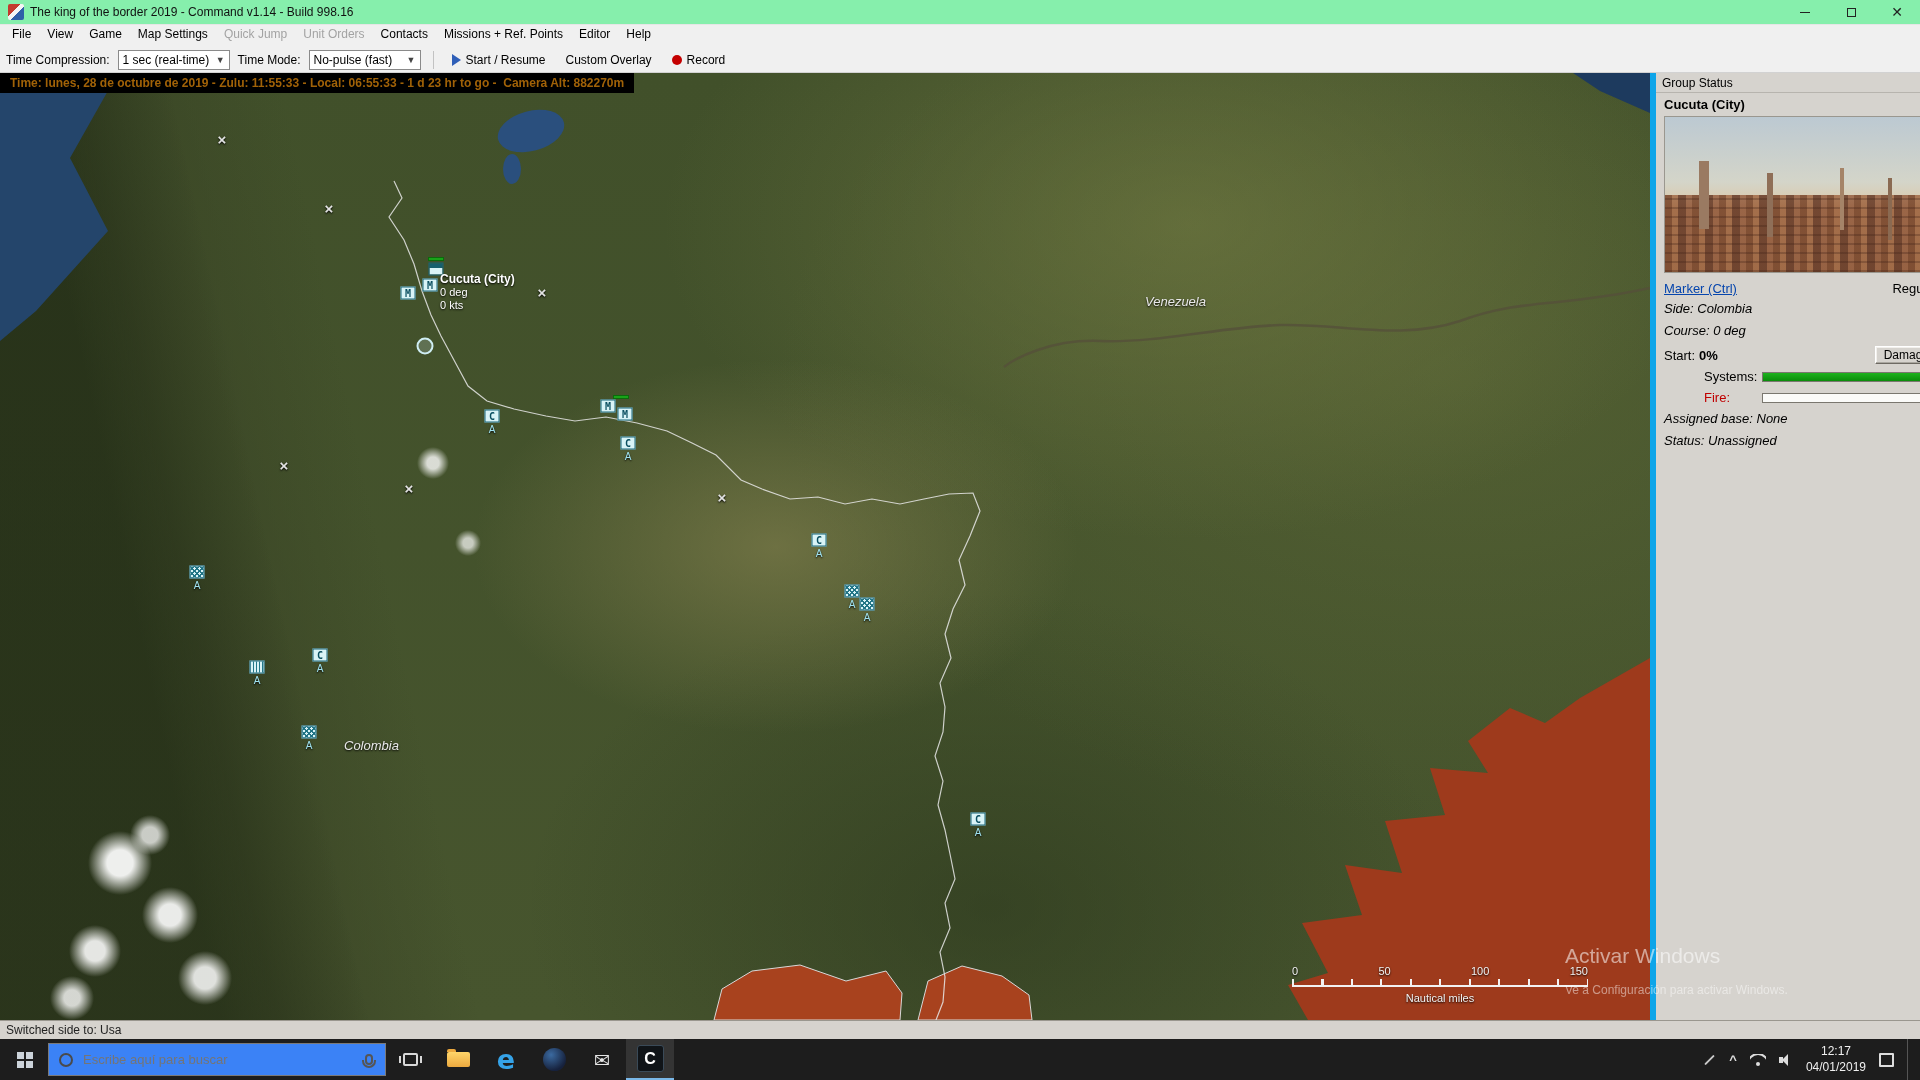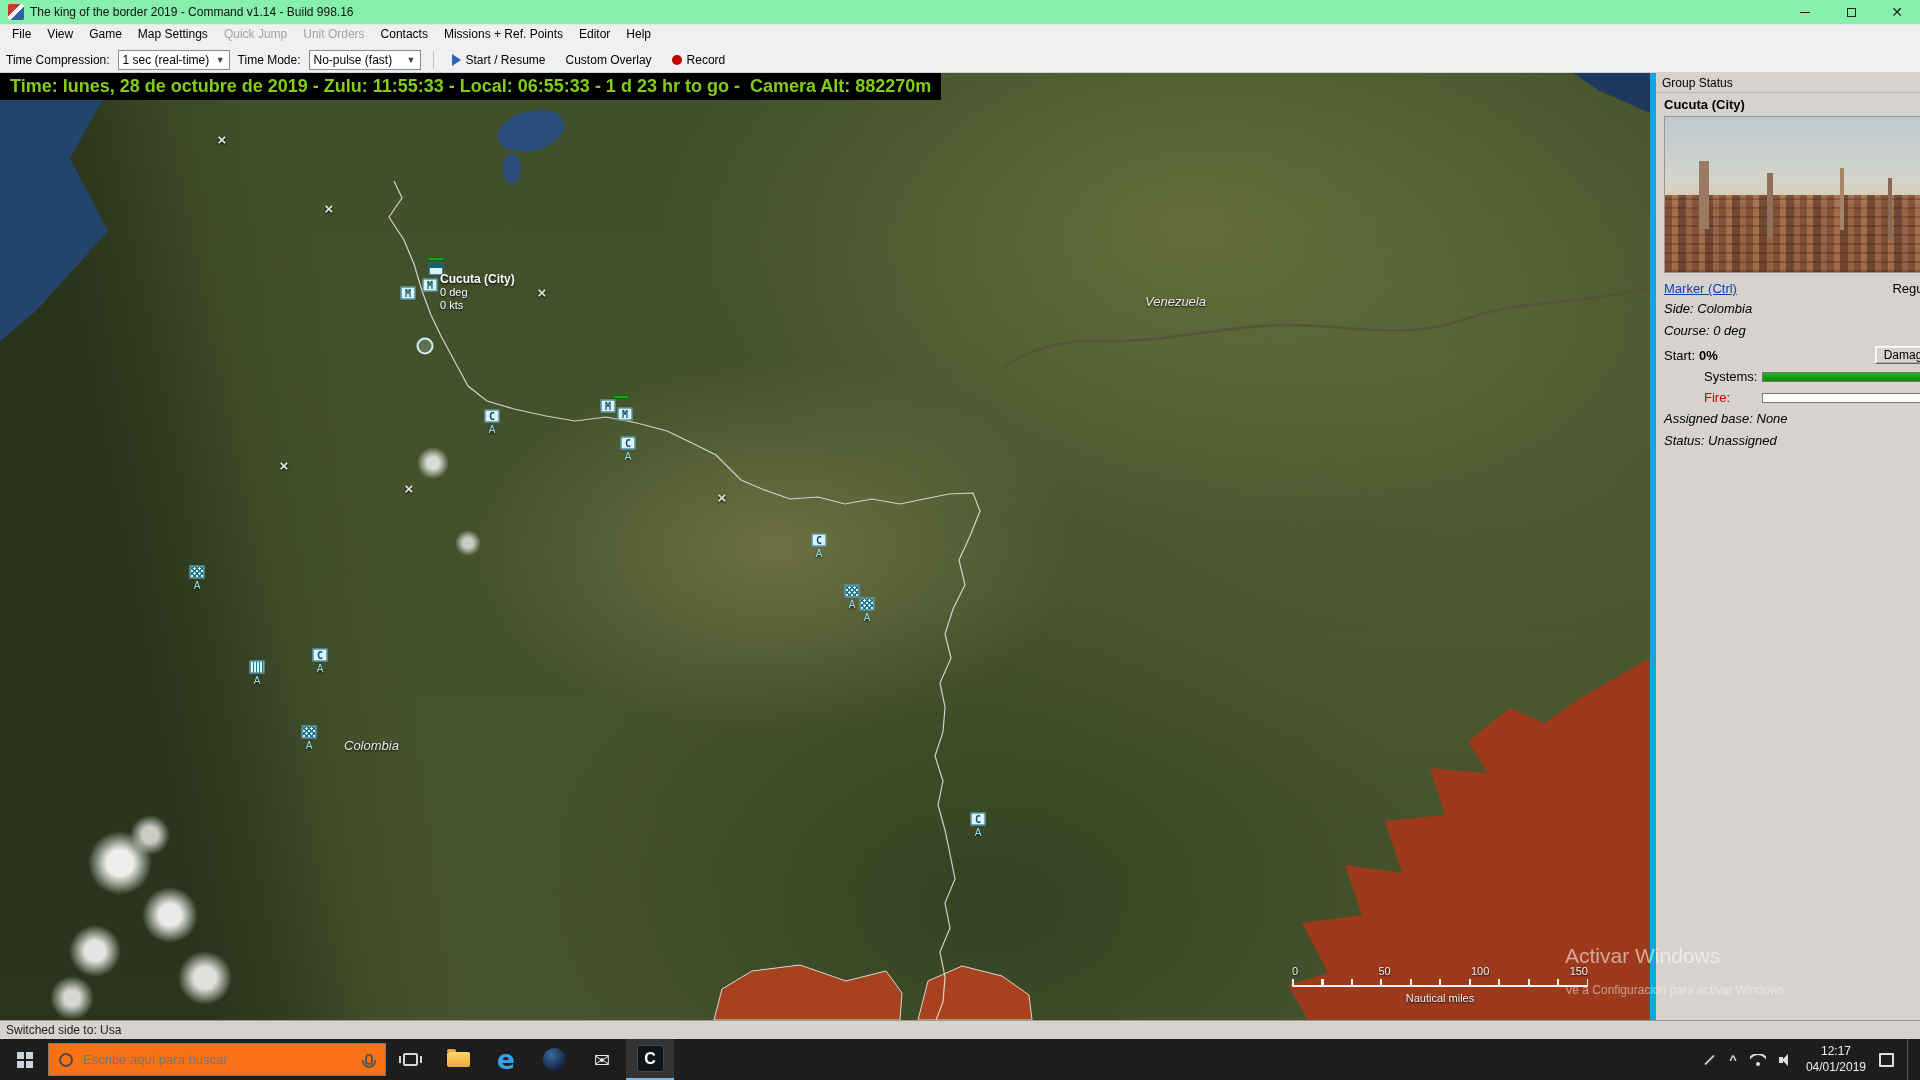--- a/index.html
+++ b/index.html
@@ -49,22 +49,22 @@
       radial-gradient(circle at 433px 390px, rgba(255,255,255,.8) 0 6px, rgba(255,255,255,0) 16px),
       radial-gradient(circle at 468px 470px, rgba(255,255,255,.7) 0 5px, rgba(255,255,255,0) 13px),
       radial-gradient(420px 260px at 47% 50%, rgba(150,142,88,.5), rgba(0,0,0,0) 72%),
       radial-gradient(700px 420px at 72% 16%, rgba(125,132,72,.5), rgba(0,0,0,0) 75%),
       radial-gradient(900px 600px at 88% 32%, rgba(103,113,60,.42), rgba(0,0,0,0) 75%),
       radial-gradient(620px 420px at 60% 88%, rgba(38,50,26,.5), rgba(0,0,0,0) 75%),
       linear-gradient(78deg, rgba(22,30,14,.58) 0 12%, rgba(22,30,14,0) 20%),
       linear-gradient(78deg, rgba(0,0,0,0) 12%, rgba(56,66,36,.5) 15% 19%, rgba(0,0,0,0) 26%),
       linear-gradient(#41502a,#47552e);}
   .map-svg{position:absolute;inset:0;z-index:2;}
-  .timebar{position:absolute;top:0;left:0;z-index:8;background:#000;color:#84cc16;
-    font-weight:bold;font-size:18px;padding:3px 10px;white-space:pre;}
+  .timebar{position:absolute;top:0;left:0;z-index:8;background:#000;color:#a16207;
+    font-weight:bold;font-size:12px;padding:3px 10px;white-space:pre;}
   .region-label{position:absolute;z-index:3;color:#e9e9e9;font-style:italic;font-size:13px;
     text-shadow:0 1px 2px #000;}
   .unit{position:absolute;transform:translate(-50%,-50%);display:flex;flex-direction:column;
     align-items:center;z-index:4;}
   .uglyph{min-width:15px;height:13px;background:#d9f3f7;border:1px solid #19677a;color:#0b4f61;
     font:bold 10px/11px "DejaVu Sans Mono",monospace;text-align:center;padding:0 1px;}
   .unit.hatch .uglyph{background:
       repeating-linear-gradient(45deg,rgba(26,112,130,.95) 0 1px,rgba(0,0,0,0) 1px 3.5px),
       repeating-linear-gradient(-45deg,rgba(26,112,130,.95) 0 1px,rgba(0,0,0,0) 1px 3.5px),#d9f3f7;}
   .unit.grid .uglyph{background:repeating-linear-gradient(90deg,rgba(26,112,130,.95) 0 1px,rgba(0,0,0,0) 1px 3px),#d9f3f7;}
@@ -125,21 +125,21 @@
     color:rgba(255,255,255,.55);}
   .watermark .w1{font-size:21px;}
   .watermark .w2{font-size:12px;color:rgba(255,255,255,.48);margin-top:15px;}
 
   
   .taskbar{position:absolute;top:1039px;left:0;right:0;height:41px;background:#1d1d1d;
     display:flex;align-items:center;z-index:50;color:#e8e8e8;}
   .tb-slot{width:48px;height:100%;display:flex;align-items:center;justify-content:center;}
   .win-glyph{width:7px;height:7px;background:#ccd3da;box-shadow:9px 0 #ccd3da,0 9px #ccd3da,9px 9px #ccd3da;
     margin:-8px 8px 0 0;}
-  .searchbox{width:338px;height:33px;background:#f97316;border:1px solid #7a7a7a;
+  .searchbox{width:338px;height:33px;background:#3b82f6;border:1px solid #7a7a7a;
     display:flex;align-items:center;gap:8px;padding:0 10px;}
   .cortana-ring{width:14px;height:14px;border-radius:50%;border:2px solid #4a4a4a;flex:none;}
   .searchbox input{flex:1;border:none;outline:none;background:transparent;font-size:13px;color:#333;
     font-family:inherit;}
   .mic{width:8px;height:11px;border:2px solid #555;border-radius:4px;position:relative;flex:none;margin-right:2px;}
   .mic::after{content:"";position:absolute;left:-5px;right:-5px;bottom:-5px;height:6px;
     border:2px solid #555;border-top:none;border-radius:0 0 7px 7px;}
   .tview{width:15px;height:13px;border:2px solid #d8d8d8;border-radius:2px;position:relative;}
   .tview::before{content:"";position:absolute;left:-6px;top:1px;width:2px;height:7px;background:#d8d8d8;}
   .tview::after{content:"";position:absolute;right:-6px;top:1px;width:2px;height:7px;background:#d8d8d8;}

